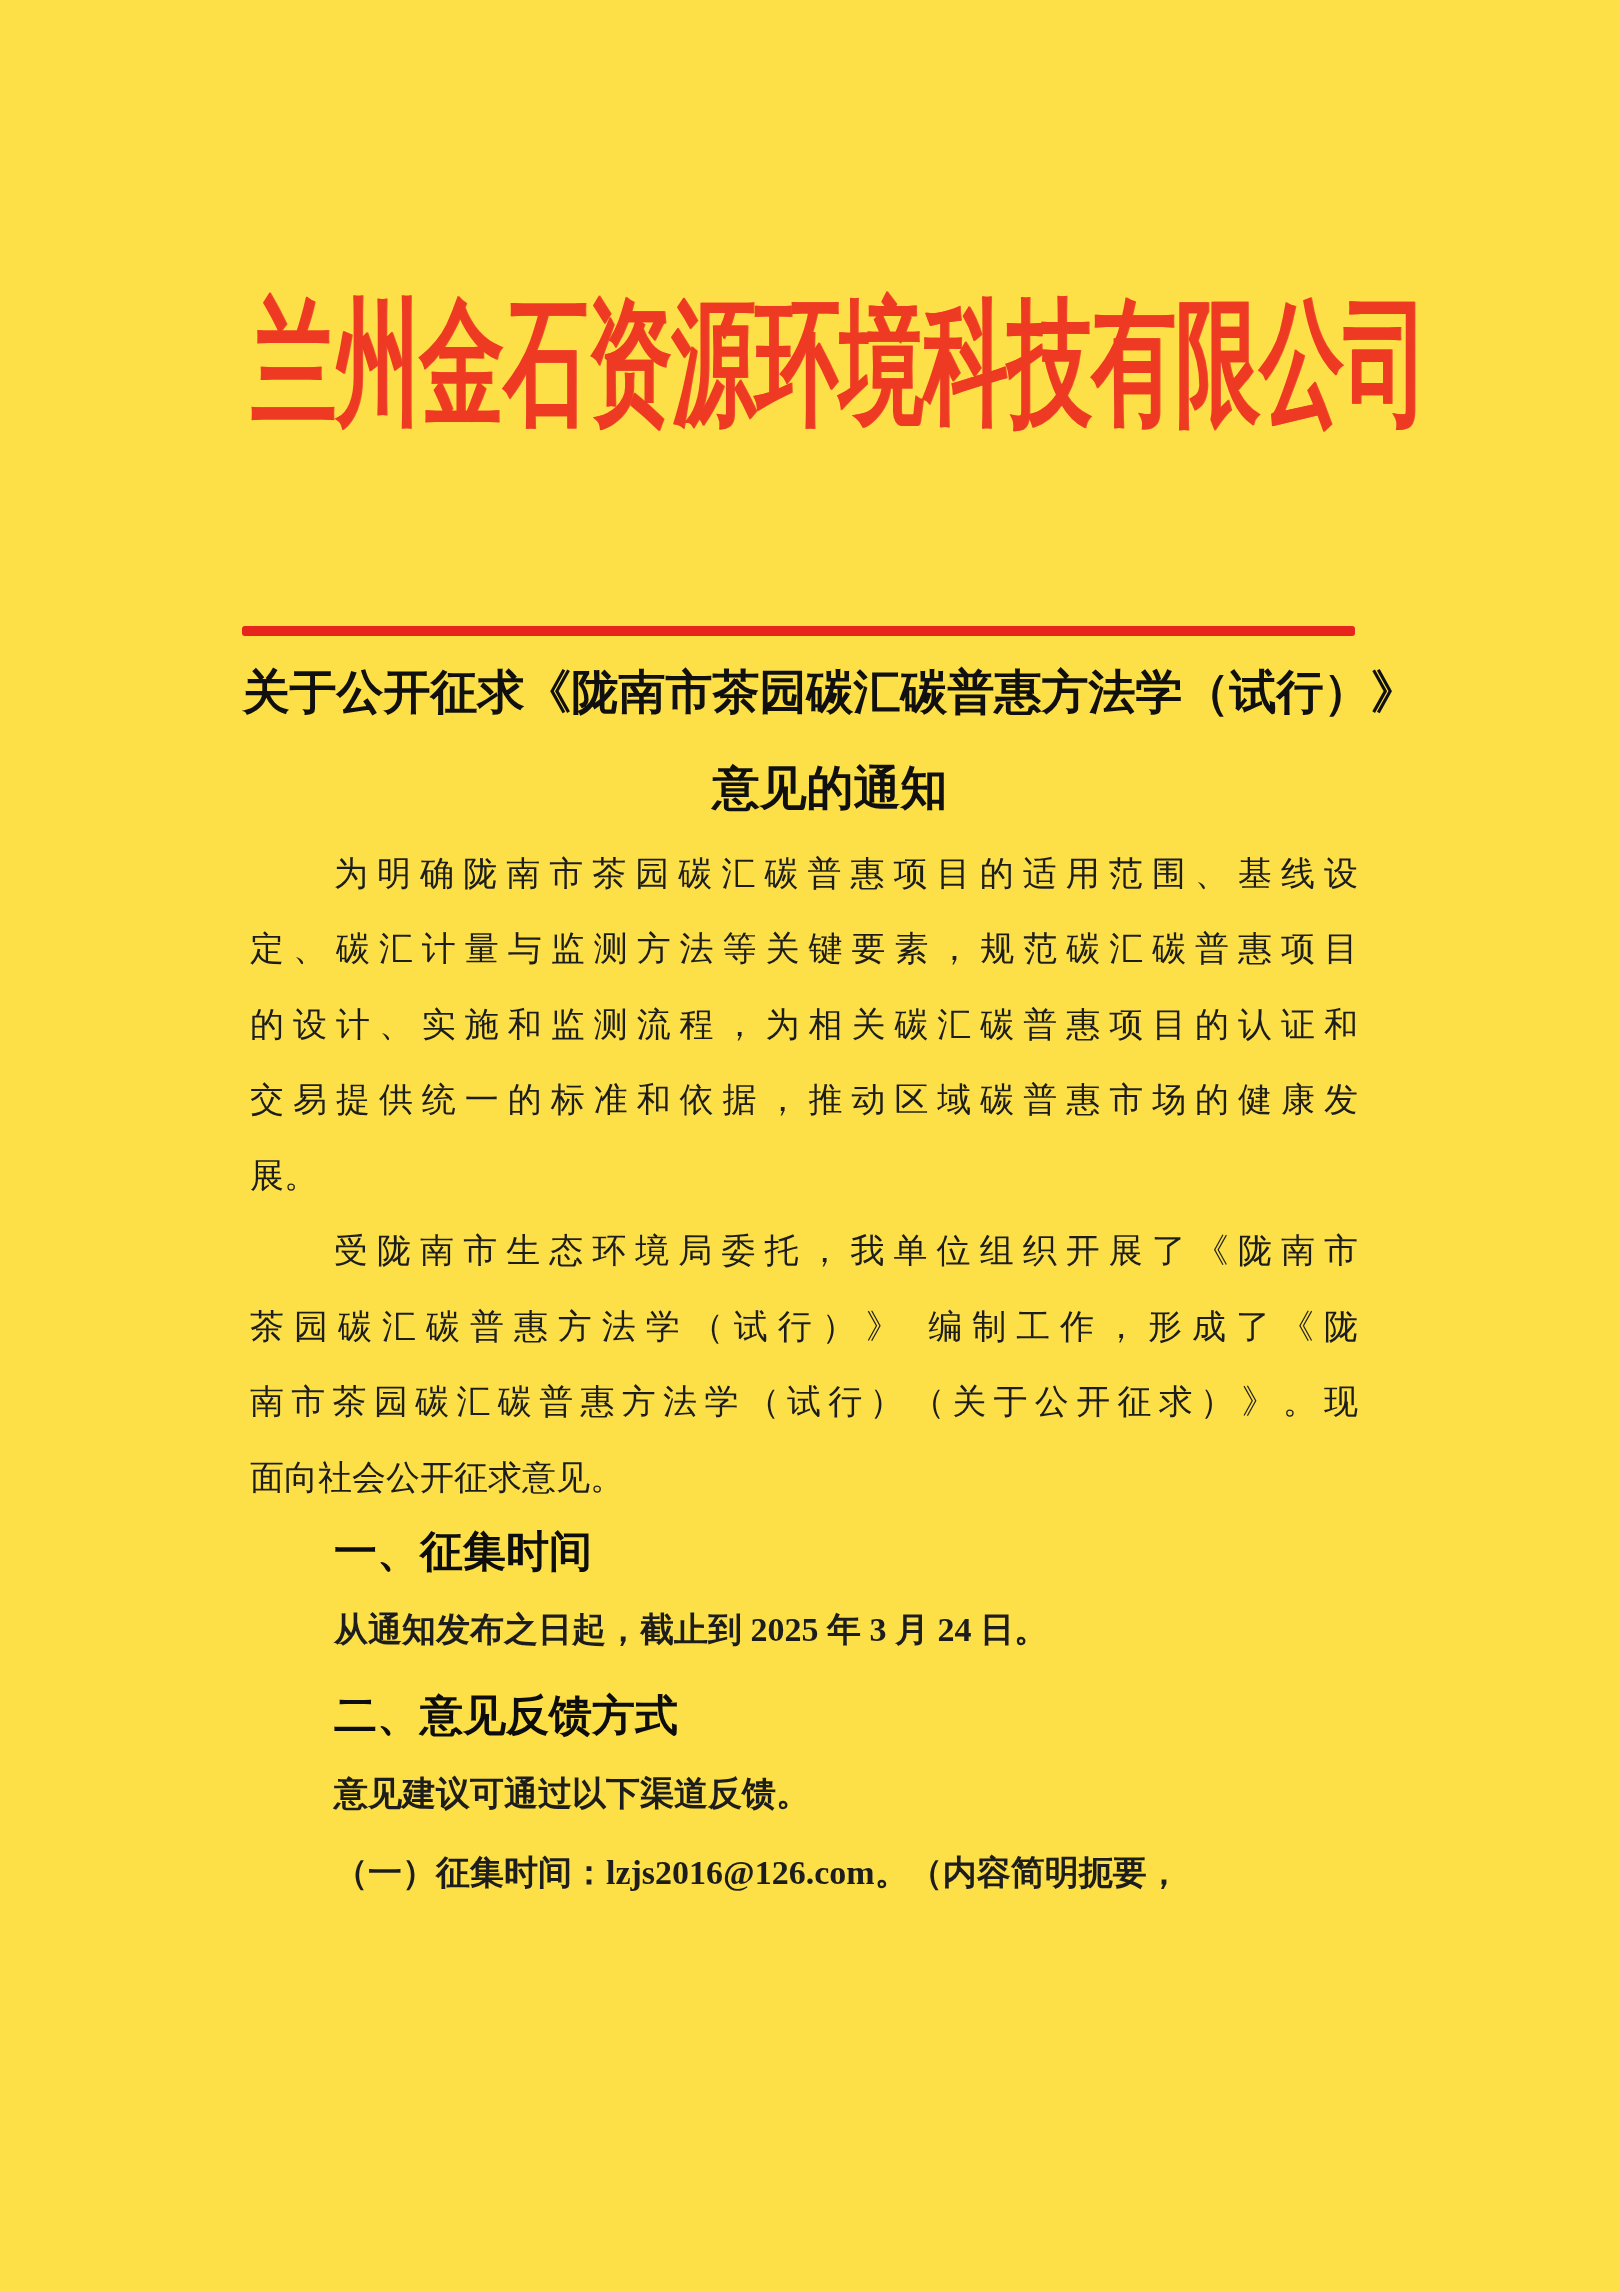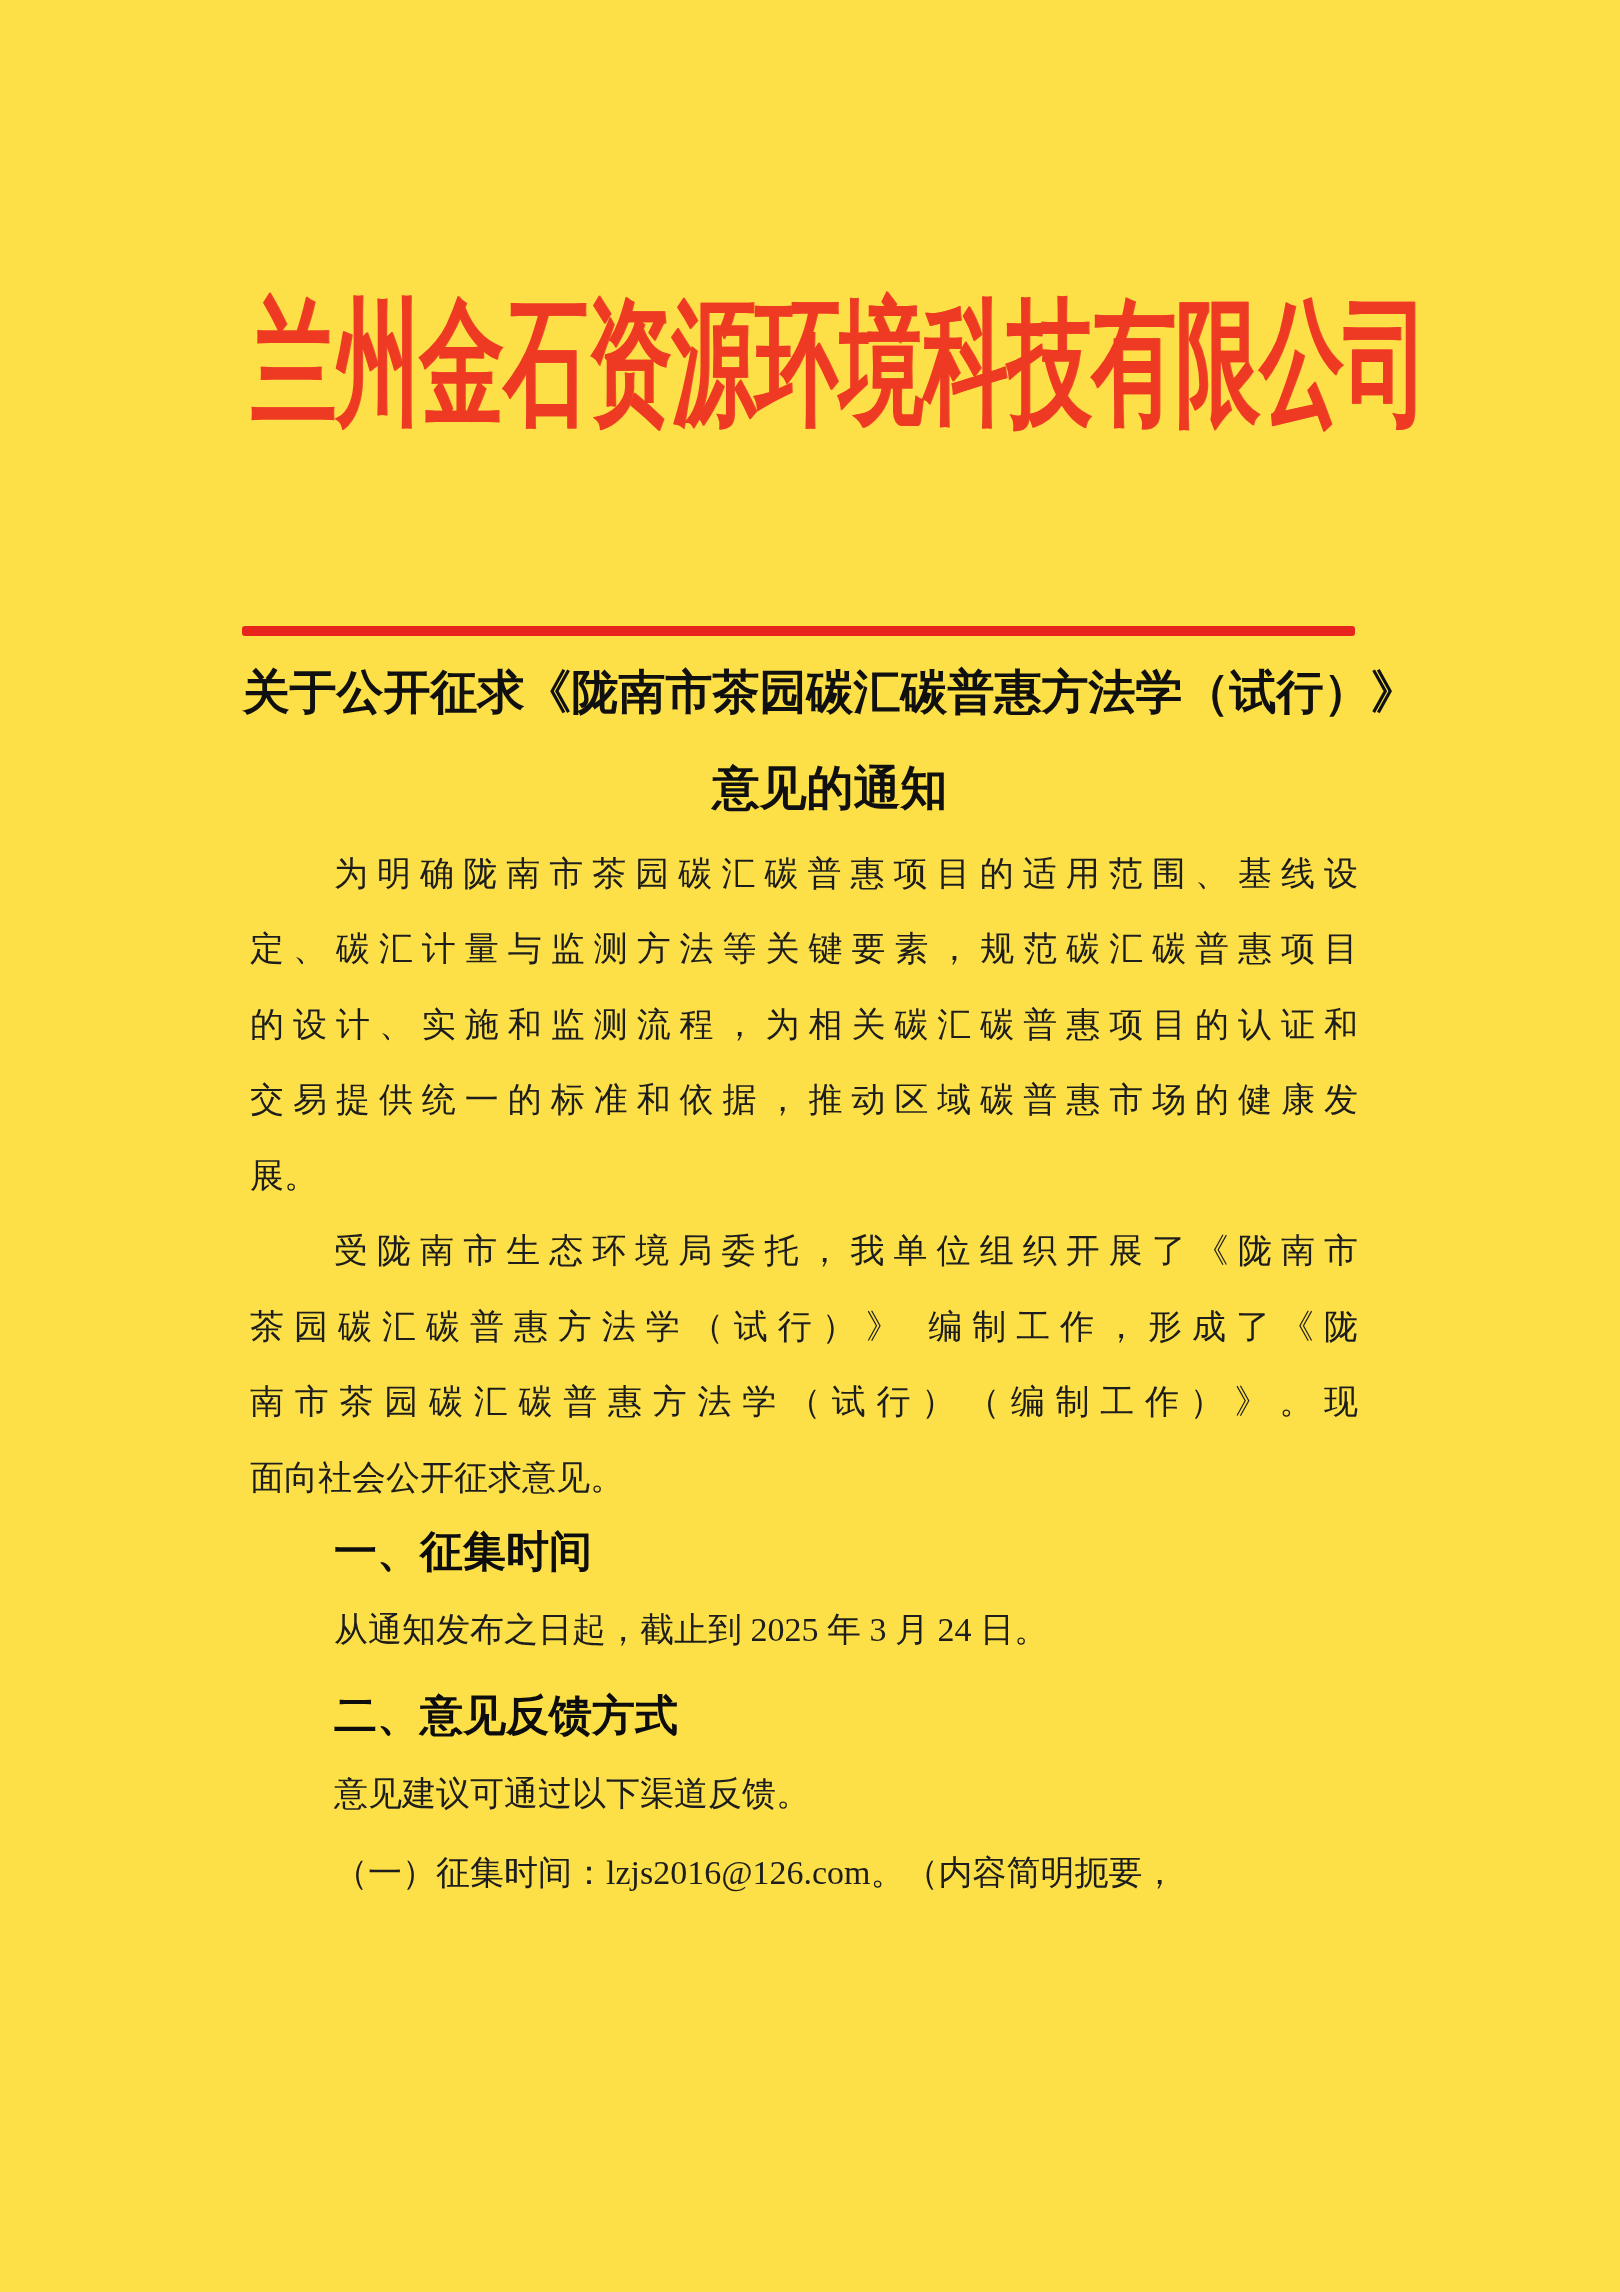--- a/index.html
+++ b/index.html
@@ -47,21 +47,21 @@
   .bl{
     position:absolute;left:250px;width:1108px;
     font-size:34px;line-height:49px;color:#1d1d1d;
   }
   .j{text-align:justify;text-align-last:justify;}
   .ind{text-indent:84px;}
   .h{
     font-family:"Liberation Sans", sans-serif;
     font-weight:700;font-size:43px;color:#0d0d0d;
   }
-  .nw{white-space:nowrap;width:auto;}
+  .nw{white-space:nowrap;width:auto;font-weight:bold;}
 </style>
 </head>
 <body>
 
 <div class="page">
 
   <div class="letterhead">
     <span class="company">兰州金石资源环境科技有限公司</span>
   </div>
 
@@ -71,21 +71,21 @@
   <div class="title t2">意见的通知</div>
 
   <div class="bl j ind" style="top:849px">为明确陇南市茶园碳汇碳普惠项目的适用范围、基线设</div>
   <div class="bl j" style="top:924px">定、碳汇计量与监测方法等关键要素，规范碳汇碳普惠项目</div>
   <div class="bl j" style="top:1000px">的设计、实施和监测流程，为相关碳汇碳普惠项目的认证和</div>
   <div class="bl j" style="top:1075px">交易提供统一的标准和依据，推动区域碳普惠市场的健康发</div>
   <div class="bl" style="top:1151px">展。</div>
 
   <div class="bl j" style="top:1302px">茶园碳汇碳普惠方法学（试行）》 编制工作，形成了《陇</div>
   <div class="bl j ind" style="top:1226px">受陇南市生态环境局委托，我单位组织开展了《陇南市</div>
-  <div class="bl j" style="top:1377px">南市茶园碳汇碳普惠方法学（试行）（编制工作）》。现</div>
+  <div class="bl j" style="top:1377px">南市茶园碳汇碳普惠方法学（试行）（关于公开征求）》。现</div>
   <div class="bl" style="top:1453px">面向社会公开征求意见。</div>
 
   <div class="bl h ind" style="top:1527px">一、征集时间</div>
 
   <div class="bl ind nw" style="top:1605px">从通知发布之日起，截止到 2025 年 3 月 24 日。</div>
 
   <div class="bl h ind" style="top:1691px">二、意见反馈方式</div>
 
   <div class="bl ind nw" style="top:1769px">意见建议可通过以下渠道反馈。</div>
 

